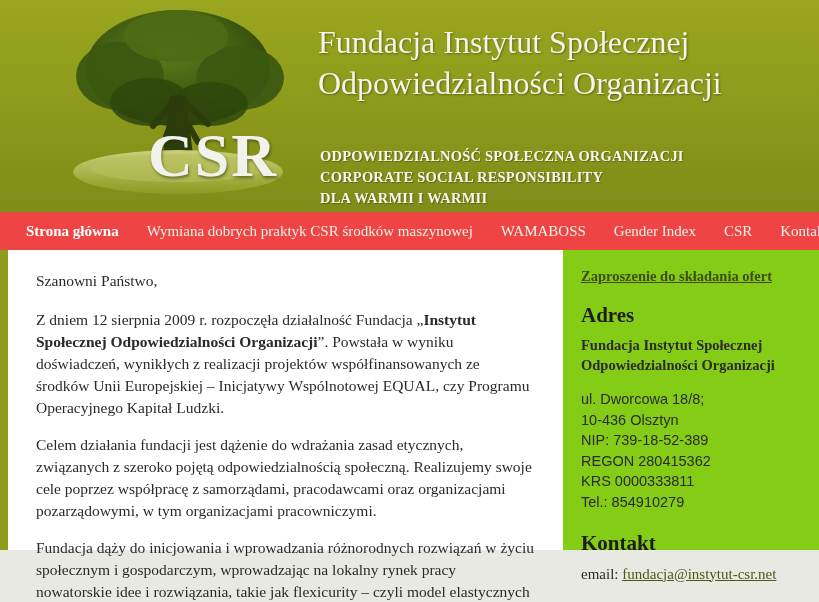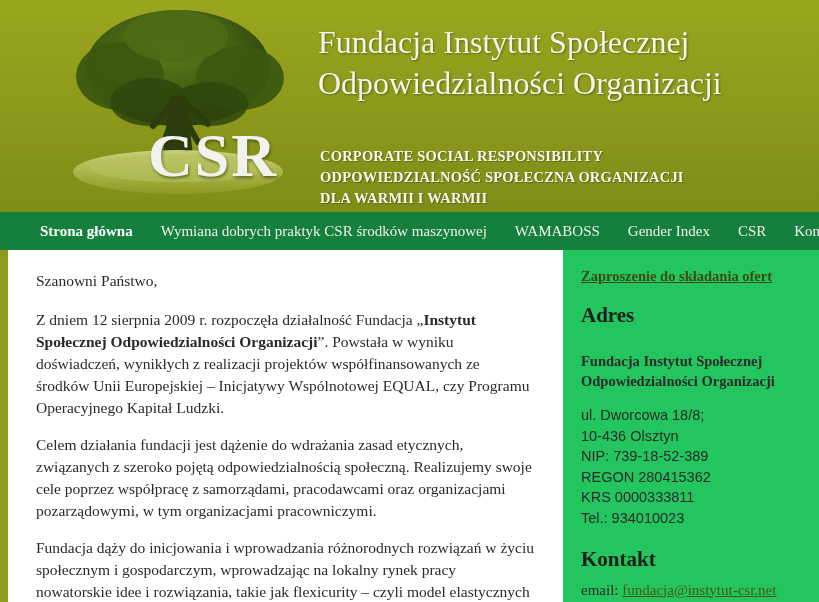--- a/index.html
+++ b/index.html
@@ -81,45 +81,45 @@
     font-weight: bold;
     letter-spacing: 0.2px;
     line-height: 1.45;
     color: #f6f6ee;
     text-shadow: 1px 1px 1px rgba(45,50,8,0.45);
   }
 
   
   .nav {
     height: 38px;
-    background: #15803d;
+    background: #ef4444;
     display: flex;
     align-items: flex-end;
-    padding-left: 26px;
+    padding-left: 12px;
     box-sizing: border-box;
   }
   .nav-item {
     font-family: "Liberation Serif", serif;
     font-size: 15px;
     color: #f0f0ea;
     padding: 0 14px;
     line-height: 38px;
     white-space: nowrap;
     cursor: pointer;
   }
   .nav-item.active {
     font-weight: bold;
     color: #ffffff;
   }
 
   
   .content {
     position: relative;
     display: flex;
-    height: 352px;
+    height: 300px;
     background: #e9e9e4;
     justify-content: space-between;
   }
   .content:before {
     content: "";
     position: absolute;
     left: 0; top: 0;
     width: 8px; height: 100%;
     background: #8e9b1c;
   }
@@ -141,38 +141,38 @@
     margin-bottom: 17px;
   }
   .main-col b {
     font-weight: bold;
   }
 
   .side-col {
     width: 256px;
     box-sizing: border-box;
     padding: 18px 18px 11px 18px;
-    background: #22c55e;
+    background: #84cc16;
   }
   .side-link-top {
     font-family: "Liberation Serif", serif;
     font-size: 14.5px;
     font-weight: bold;
     color: #3f4a12;
     text-decoration: underline;
     display: block;
     margin-bottom: 18px;
     cursor: pointer;
   }
   .side-h {
     font-family: "Liberation Serif", serif;
     font-size: 21px;
     font-weight: bold;
     color: #1d1d1d;
-    margin: 0 0 24px 0;
+    margin: 0 0 8px 0;
   }
   .side-org {
     font-family: "Liberation Serif", serif;
     font-size: 14.5px;
     font-weight: bold;
     color: #2b2b2b;
     line-height: 1.35;
     margin-bottom: 14px;
   }
   .side-addr {
@@ -233,22 +233,22 @@
           <ellipse cx="120" cy="162" rx="88" ry="14" fill="#b7c25e" opacity="0.6"></ellipse>
         </svg>
         <div class="logo-text">CSR</div>
       </div>
 
       <div class="title-block">
         <h1 class="site-title">Fundacja Instytut Społecznej Odpowiedzialności Organizacji</h1>
       </div>
 
       <div class="subtitle-block">
+        <div>ODPOWIEDZIALNOŚĆ SPOŁECZNA ORGANIZACJI</div>
         <div>CORPORATE SOCIAL RESPONSIBILITY</div>
-        <div>ODPOWIEDZIALNOŚĆ SPOŁECZNA ORGANIZACJI</div>
         <div>DLA WARMII I WARMII</div>
       </div>
     </div>
   </div>
 
   <div class="nav">
     <div class="nav-item active">Strona główna</div>
     <div class="nav-item">Wymiana dobrych praktyk CSR środków maszynowej</div>
     <div class="nav-item">WAMABOSS</div>
     <div class="nav-item">Gender Index</div>
@@ -277,21 +277,21 @@
 
       <div class="side-h">Adres</div>
       <div class="side-org">Fundacja Instytut Społecznej Odpowiedzialności Organizacji</div>
 
       <div class="side-addr">
         <div>ul. Dworcowa 18/8;</div>
         <div>10-436 Olsztyn</div>
         <div>NIP: 739-18-52-389</div>
         <div>REGON 280415362</div>
         <div>KRS 0000333811</div>
-        <div>Tel.: 934010023</div>
+        <div>Tel.: 854910279</div>
       </div>
 
       <div class="side-h2">Kontakt</div>
 
       <div class="email-row">
         <span>email:</span>
         <a class="email-link">fundacja@instytut-csr.net</a>
       </div>
 
     </div>

